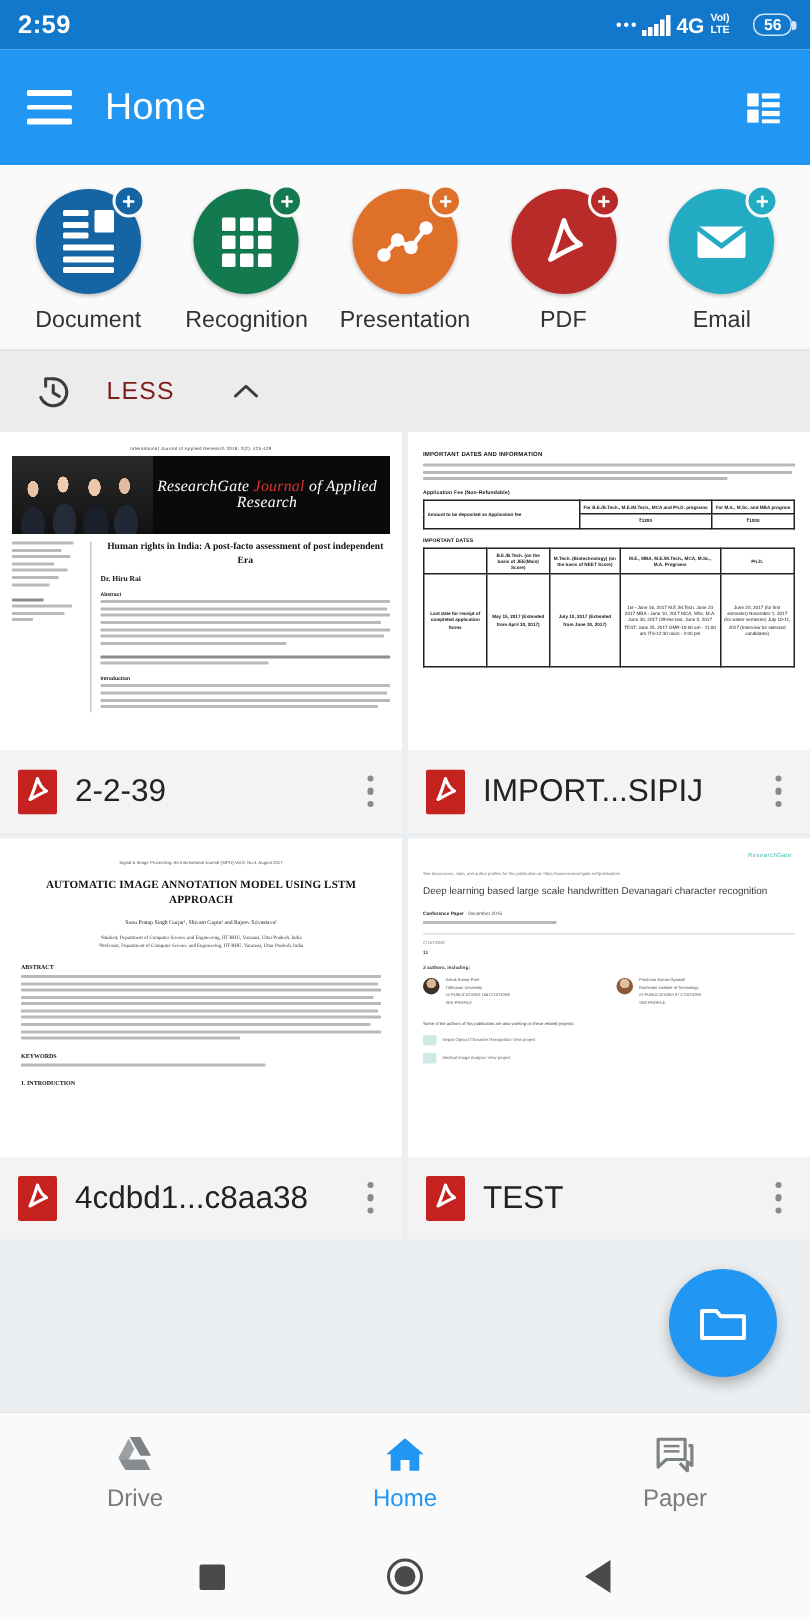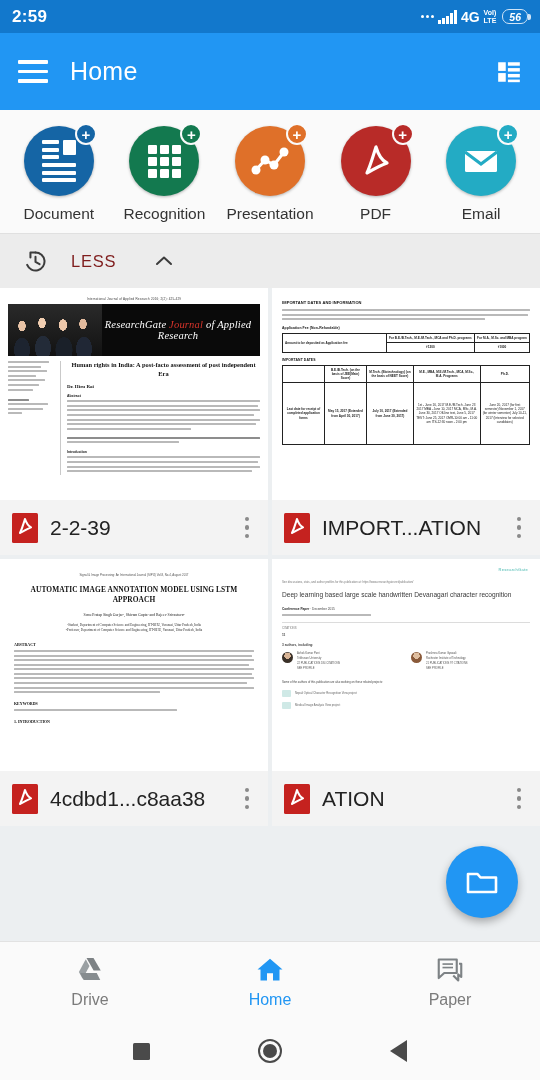--- a/index.html
+++ b/index.html
@@ -24,21 +24,21 @@
   .sig-ic{ display:flex; gap:1.5px; align-items:flex-end; height:14px; }
   .sig-ic i{ width:2.5px; background:#fff; display:block; }
   .sig-ic i:nth-child(1){height:4px}.sig-ic i:nth-child(2){height:6px}
   .sig-ic i:nth-child(3){height:8px}.sig-ic i:nth-child(4){height:11px}
   .sig-ic i:nth-child(5){height:14px}
   .net-txt{ font-size:14px; font-weight:bold; }
   .net-sub{ font-size:7px; line-height:7.5px; text-align:center; font-weight:bold; }
   .batt{
     border:1.5px solid #cfe4f7; border-radius:7px; padding:0 6px;
     font-size:10.5px; font-weight:bold; height:15px;
-    display:flex; align-items:center; position:relative; margin-left:2px;font-style:italic;
+    display:flex; align-items:center; position:relative; margin-left:12px;
   }
   .batt::after{
     content:""; position:absolute; right:-3.5px; top:4px;
     width:2.5px; height:6px; background:#cfe4f7; border-radius:0 2px 2px 0;
   }
 
   
   .appbar{
     height:77px; background:#2196f3; display:flex; align-items:center;
     padding:0 18px; gap:22px;
@@ -439,21 +439,21 @@
           <td>June 20, 2017 (for first semester) November 1, 2017 (for winter semester) July 10-11, 2017 (Interview for selected candidates)</td>
         </tr>
       </tbody>
         </table>
     </div>
     <div class="card-foot">
       <svg class="pdf-ic" viewBox="0 0 26 30">
         <rect x="0" y="0" width="26" height="30" rx="1.5" fill="#c5221f"></rect>
         <path d="M13 6 C11.4 11 10.4 15 8 20 C12 17.8 14.8 16.2 19 14.4 C15.8 12.6 14.2 9.6 13 6 Z" fill="none" stroke="#fff" stroke-width="2.1" stroke-linejoin="round"></path>
       </svg>
-      <div class="card-name">IMPORT...ATION</div>
+      <div class="card-name">IMPORT...SIPIJ</div>
       <div class="kebab">
           <i></i>
           <i></i>
           <i></i>
         </div>
     </div>
   </div>
 
   <div class="card">
     <div class="thumb" style="padding:6px 14px 0">
@@ -526,21 +526,21 @@
       <div class="rg-chip">
         <div class="sq"></div>
         <div style="font-size:2.8px;color:#666">Medical Image Analysis View project</div>
       </div>
     </div>
     <div class="card-foot">
       <svg class="pdf-ic" viewBox="0 0 26 30">
         <rect x="0" y="0" width="26" height="30" rx="1.5" fill="#c5221f"></rect>
         <path d="M13 6 C11.4 11 10.4 15 8 20 C12 17.8 14.8 16.2 19 14.4 C15.8 12.6 14.2 9.6 13 6 Z" fill="none" stroke="#fff" stroke-width="2.1" stroke-linejoin="round"></path>
       </svg>
-      <div class="card-name">ATION</div>
+      <div class="card-name">TEST</div>
       <div class="kebab">
           <i></i>
           <i></i>
           <i></i>
         </div>
     </div>
   </div>
 
 </div>
 

